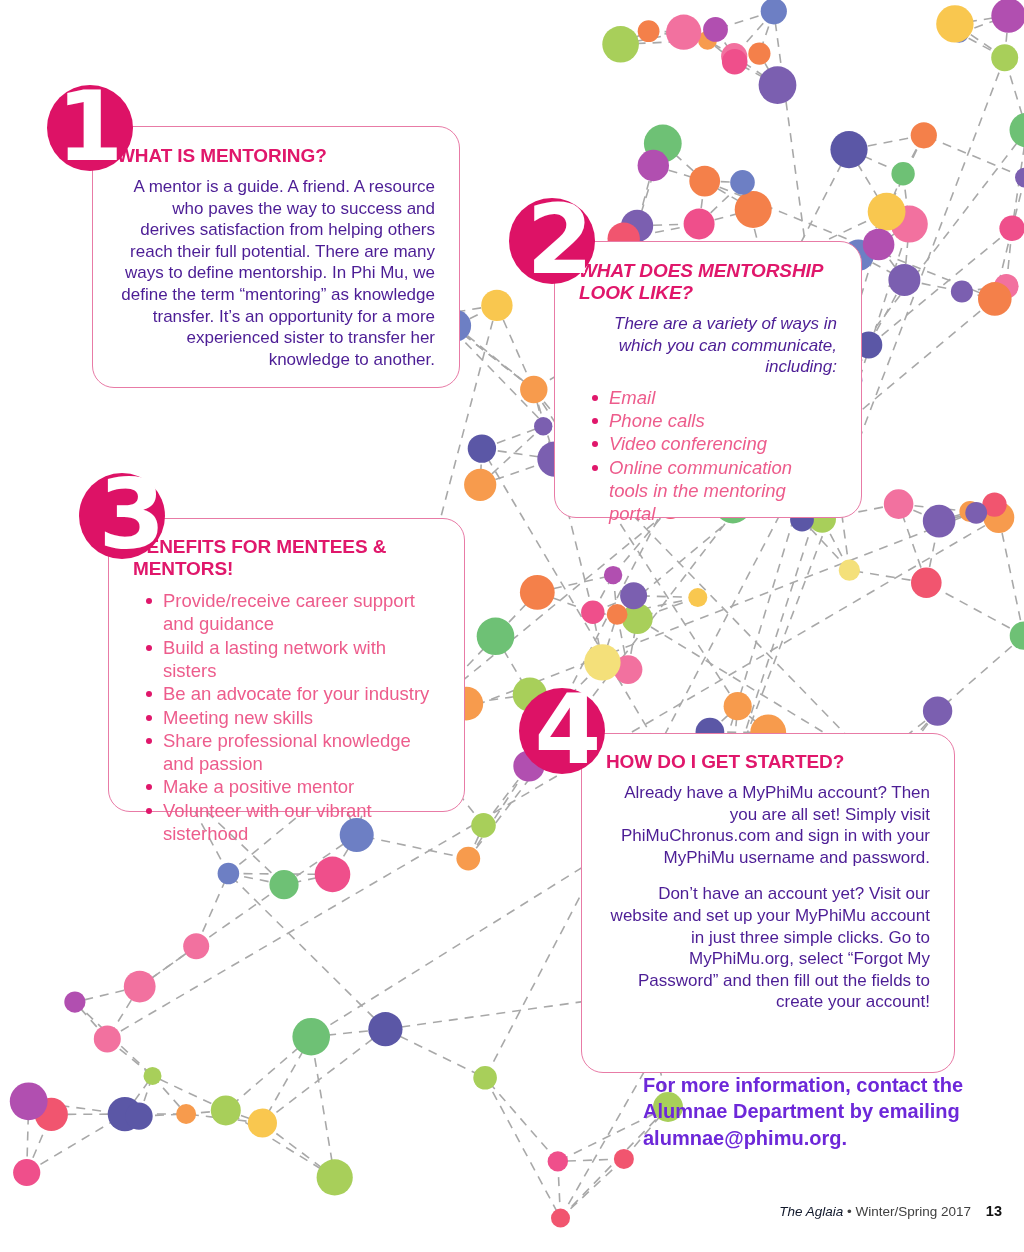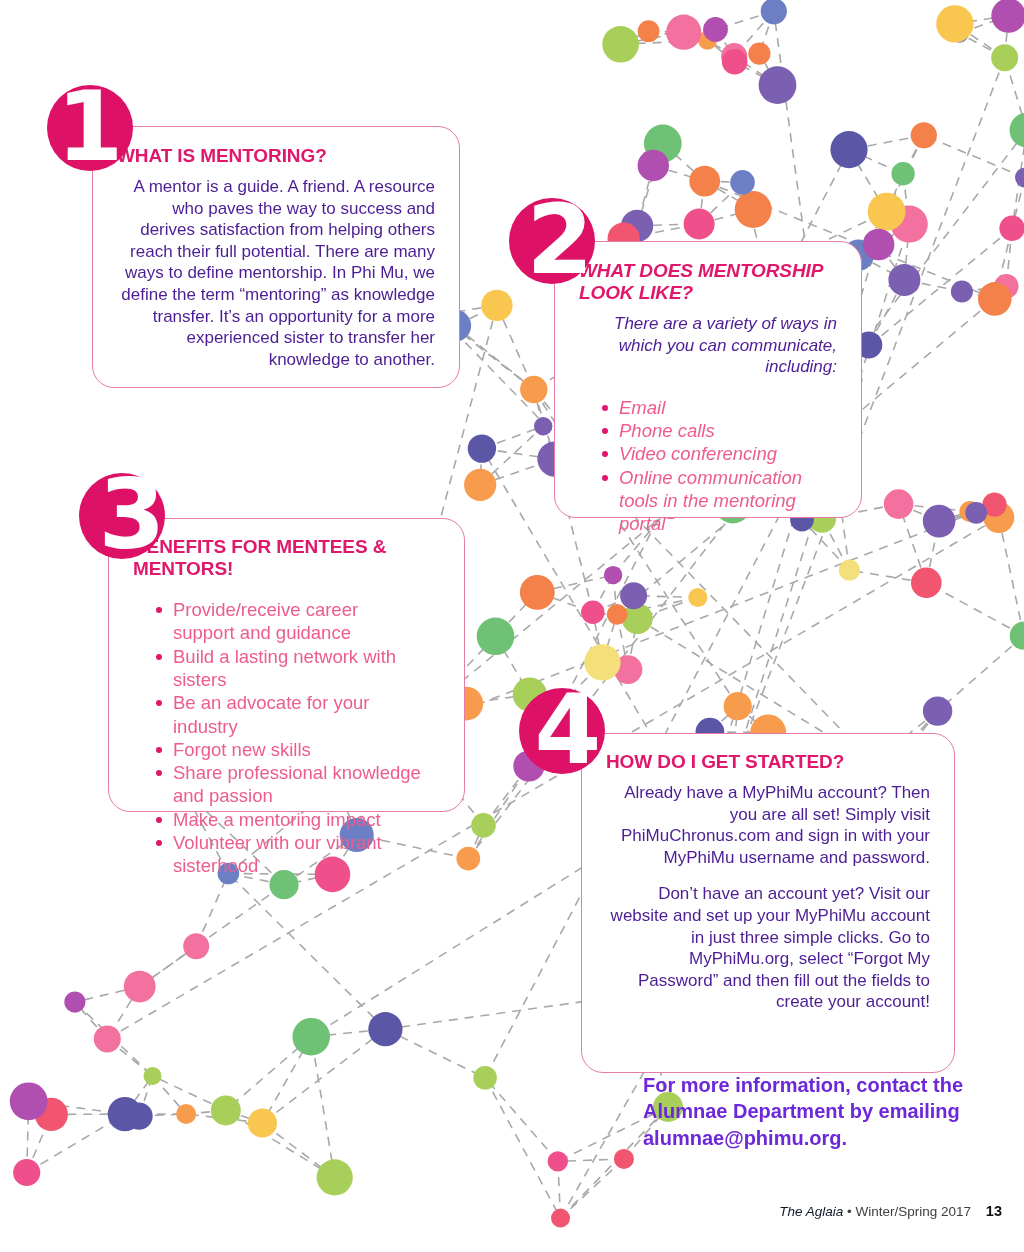--- a/index.html
+++ b/index.html
@@ -52,21 +52,21 @@
     font-size: 17px;
     line-height: 1.27;
     margin: 0;
     text-align: right;
   }
   .card-body p { margin: 0 0 15px 0; }
   .card-body p:last-child { margin-bottom: 0; }
 
   ul.bullets {
     list-style: none;
-    margin: 18px;
+    margin: 8px;
     padding: 0;
   }
   ul.bullets li {
     position: relative;
     padding-left: 22px;
     color: #ed5c8c;
     font-size: 18.5px;
     line-height: 1.26;
     margin: 0;
   }
@@ -619,23 +619,23 @@
   <div class="badge" style="left:79px; top:473px;">
     <span class="numeral" style="left:-6px;">3</span>
   </div>
   <div class="card" style="left:108px; top:518px; width:357px; height:294px;">
     <div class="card-inner" style="padding-top:17px;">
       <h2 class="card-title">BENEFITS FOR MENTEES &amp; MENTORS!</h2>
       <ul class="bullets">
         <li>Provide/receive career support and guidance</li>
         <li>Build a lasting network with sisters</li>
         <li>Be an advocate for your industry</li>
-        <li>Forgot new skills</li>
+        <li>Meeting new skills</li>
         <li>Share professional knowledge and passion</li>
-        <li>Make a mentoring impact</li>
+        <li>Make a positive mentor</li>
         <li>Volunteer with our vibrant sisterhood</li>
       </ul>
     </div>
   </div>
 
   <div class="badge" style="left:519px; top:688px;">
     <span class="numeral" style="left:-10px;">4</span>
   </div>
   <div class="card" style="left:581px; top:733px; width:374px; height:340px;">
     <div class="card-inner" style="padding-top:17px;">

